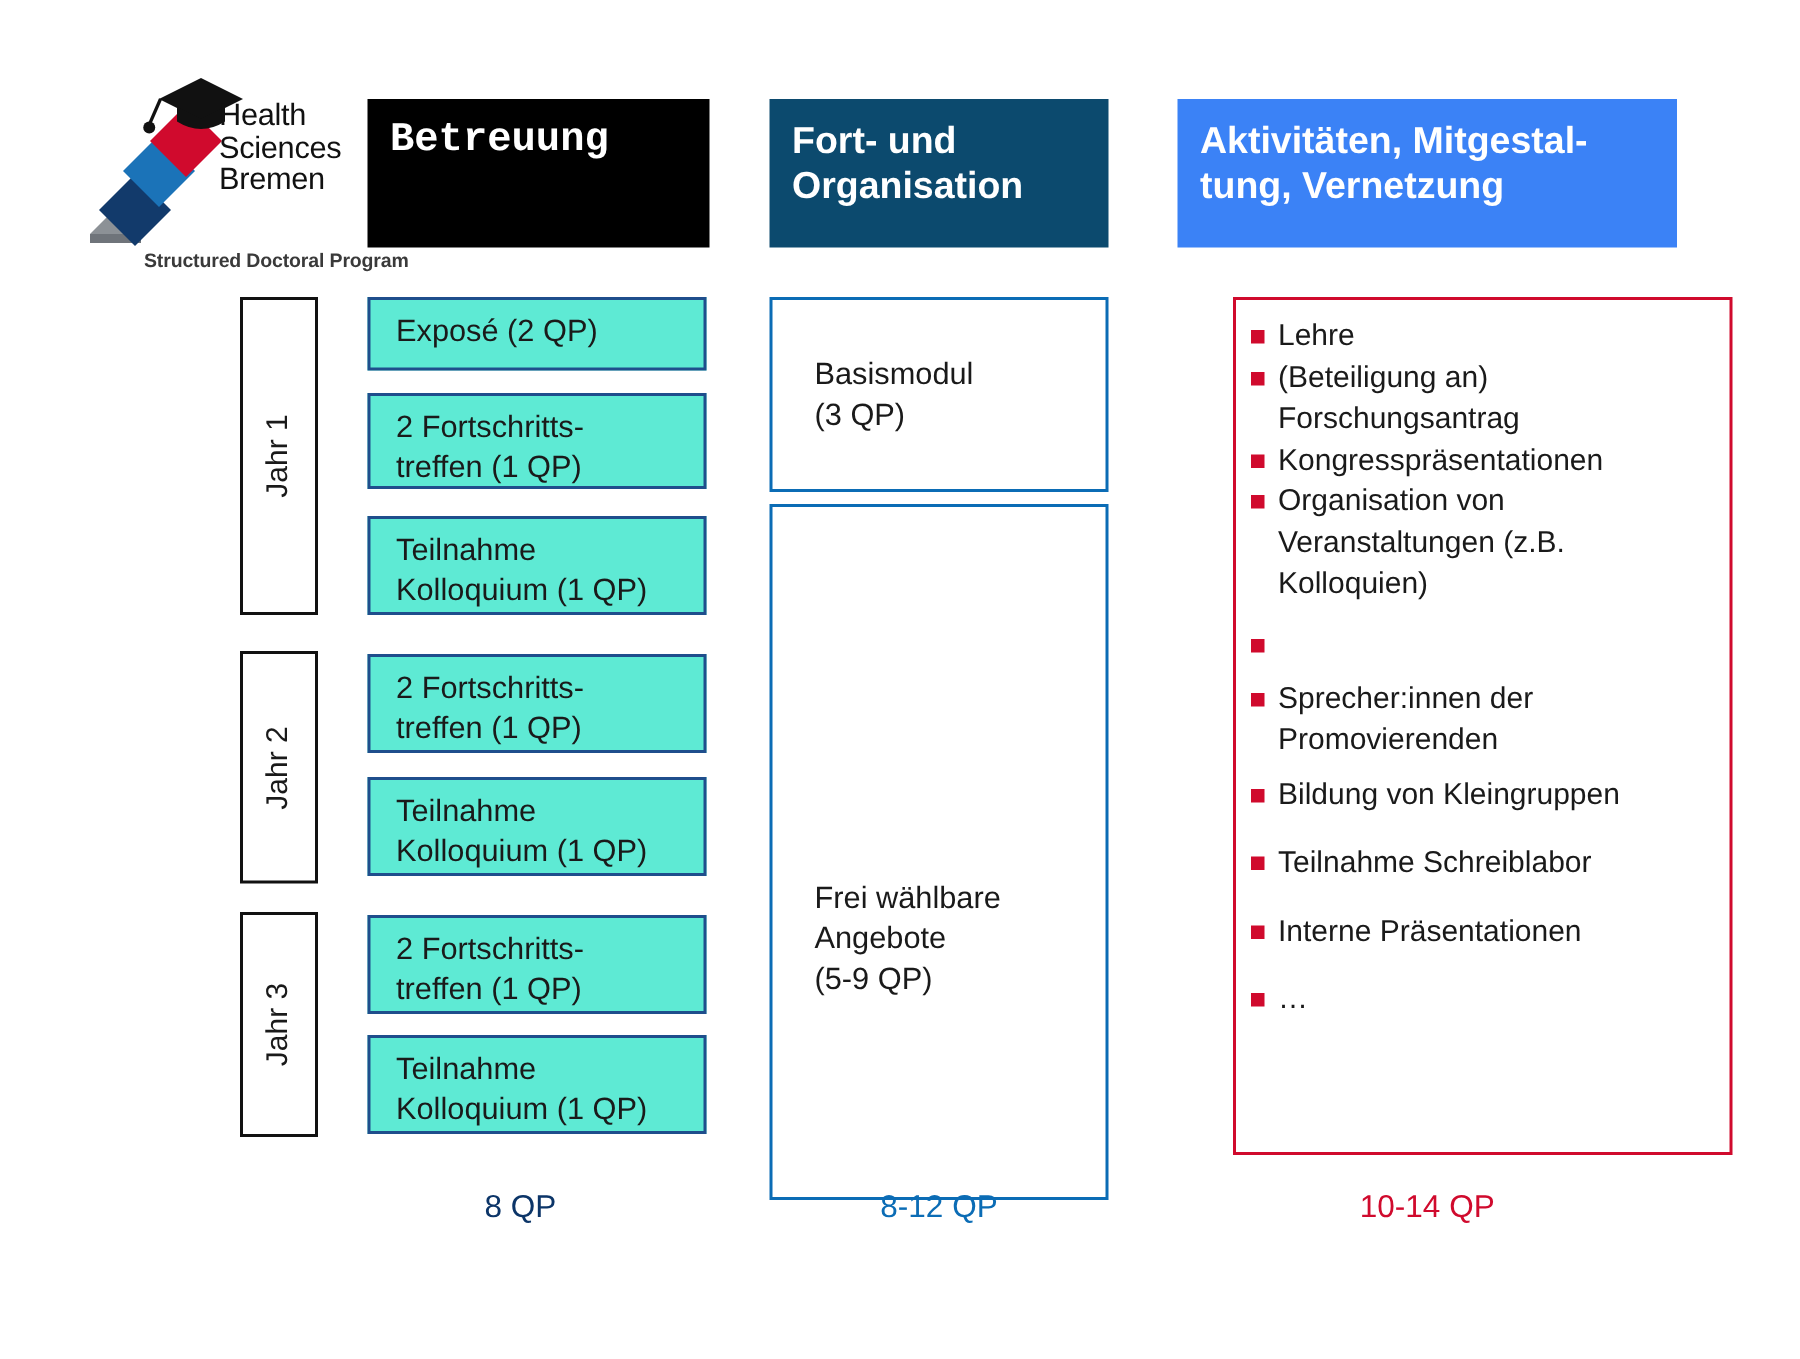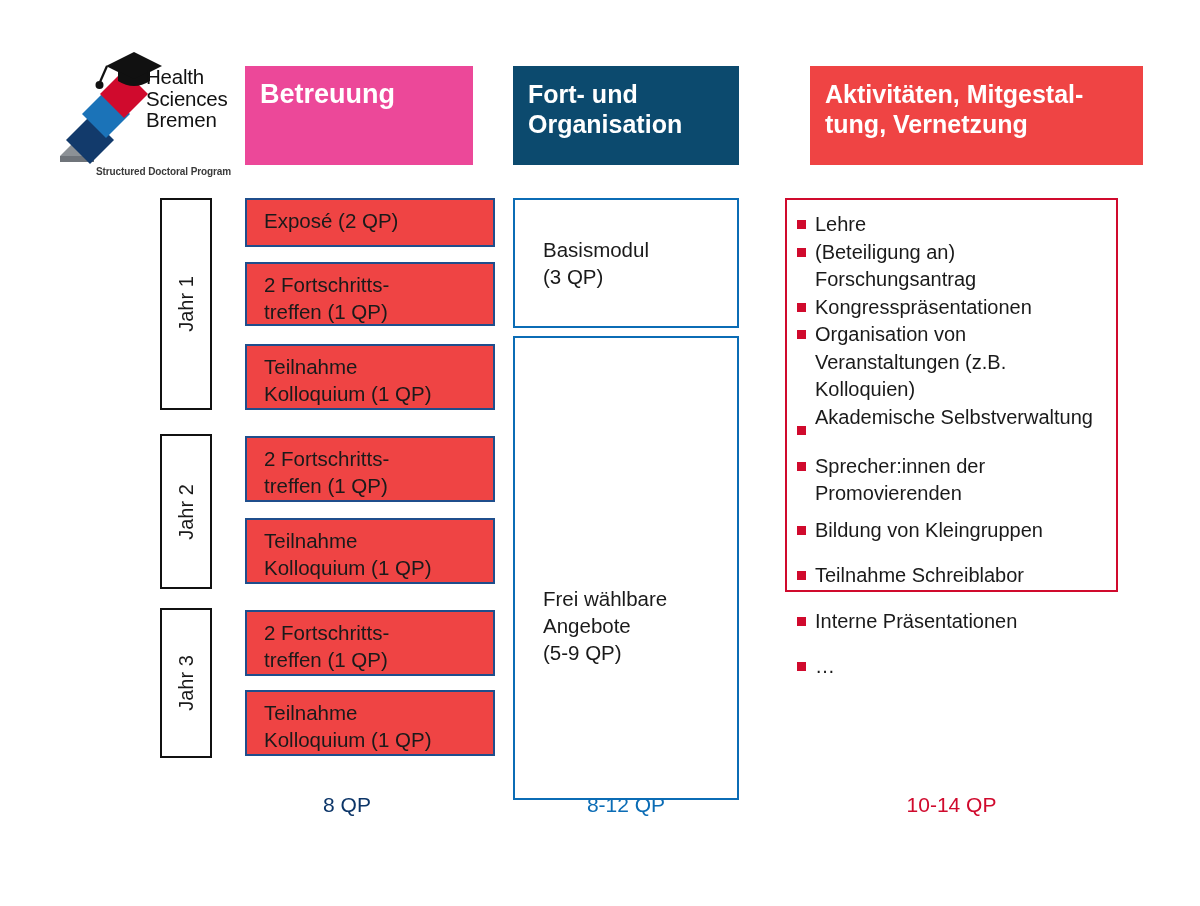--- a/index.html
+++ b/index.html
@@ -37,21 +37,21 @@
     font-weight: normal;
     font-size: 20.5px;
     line-height: 21.5px;
     color: #111111;
     letter-spacing: -0.2px;
   }
   #logo-tag {
     position: absolute;
     left: 36px;
     top: 110px;
-    font-size: 10px;
+    font-size: 13px;
     font-weight: bold;
     color: #3a3a3a;
     letter-spacing: -0.1px;
     white-space: nowrap;
     margin-top: 12px;
   }
 
   
   .col-head {
     position: absolute;
@@ -82,23 +82,23 @@
     color: #1a1a1a;
   }
   #year1 { left: 160px; top: 198px; width: 52px; height: 212px; }
   #year2 { left: 160px; top: 434px; width: 52px; height: 155px; }
   #year3 { left: 160px; top: 608px; width: 52px; height: 150px; }
 
   
   .nav-box {
     position: absolute;
     left: 245px;
-    width: 250px;
+    width: 226px;
     border: 2px solid #1f4e8c;
-    background: #ef4444;
+    background: #5eead4;
     box-sizing: border-box;
     font-size: 20.5px;
     line-height: 27px;
     color: #1a1a1a;
     padding: 7px 0 0 17px;
   }
 
   
   .mid-box {
     position: absolute;
@@ -111,24 +111,24 @@
     line-height: 27px;
     color: #1a1a1a;
     padding-left: 28px;
   }
   #mid-basis { top: 198px; height: 130px; padding-top: 36px; }
   #mid-frei  { top: 336px; height: 464px; padding-top: 247px; }
 
   
   #right-panel {
     position: absolute;
-    left: 785px;
+    left: 822px;
     top: 198px;
     width: 333px;
-    height: 394px;
+    height: 572px;
     border: 2.5px solid #d00a2d;
     background: #ffffff;
     box-sizing: border-box;
     padding: 11px 6px 0 10px;
   }
   .bullet-row {
     position: relative;
     display: flex;
     align-items: flex-start;
     font-size: 20px;
@@ -183,30 +183,30 @@
       <circle cx="39.5" cy="41" r="4" fill="#111111"></circle>
     </svg>
     <div id="logo-words">
       <div>Health</div>
       <div>Sciences</div>
       <div>Bremen</div>
     </div>
     <div id="logo-tag">Structured Doctoral Program</div>
   </div>
 
-  <div class="col-head" id="head-betreuung" style="background:#ec4899;">
+  <div class="col-head" id="head-betreuung" style="background:#000000;font-family:Liberation Mono, monospace;">
     <span>Betreuung</span>
   </div>
 
   <div class="col-head" id="head-fort" style="background:#0c4a6e;">
     <div>Fort- und</div>
     <div>Organisation</div>
   </div>
 
-  <div class="col-head" id="head-aktiv" style="background:#ef4444;margin-left:25px;">
+  <div class="col-head" id="head-aktiv" style="background:#3b82f6;">
     <div>Aktivitäten, Mitgestal-</div>
     <div>tung, Vernetzung</div>
   </div>
 
   <div class="year-box" id="year1">
     <span>Jahr 1</span>
   </div>
   <div class="year-box" id="year2">
     <span>Jahr 2</span>
   </div>
@@ -276,21 +276,20 @@
       <span class="bullet-text">Kongresspräsentationen</span>
     </div>
 
     <div class="bullet-row">
       <span class="bullet-mark"></span>
       <span class="bullet-text">Organisation von Veranstaltungen (z.B. Kolloquien)</span>
     </div>
 
     <div class="bullet-row drop">
       <span class="bullet-mark"></span>
-      <span class="bullet-text">Akademische Selbstverwaltung</span>
     </div>
 
     <div class="gap-md"></div>
 
     <div class="bullet-row">
       <span class="bullet-mark"></span>
       <span class="bullet-text">Sprecher:innen der Promovierenden</span>
     </div>
 
     <div class="gap-sm"></div>

